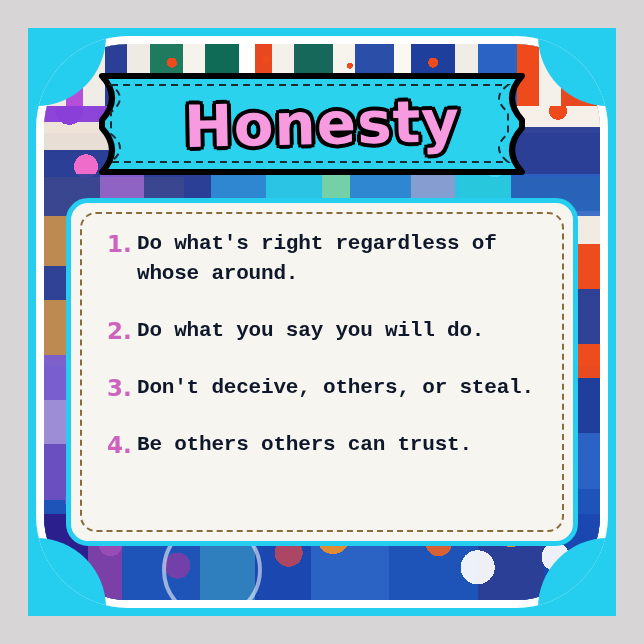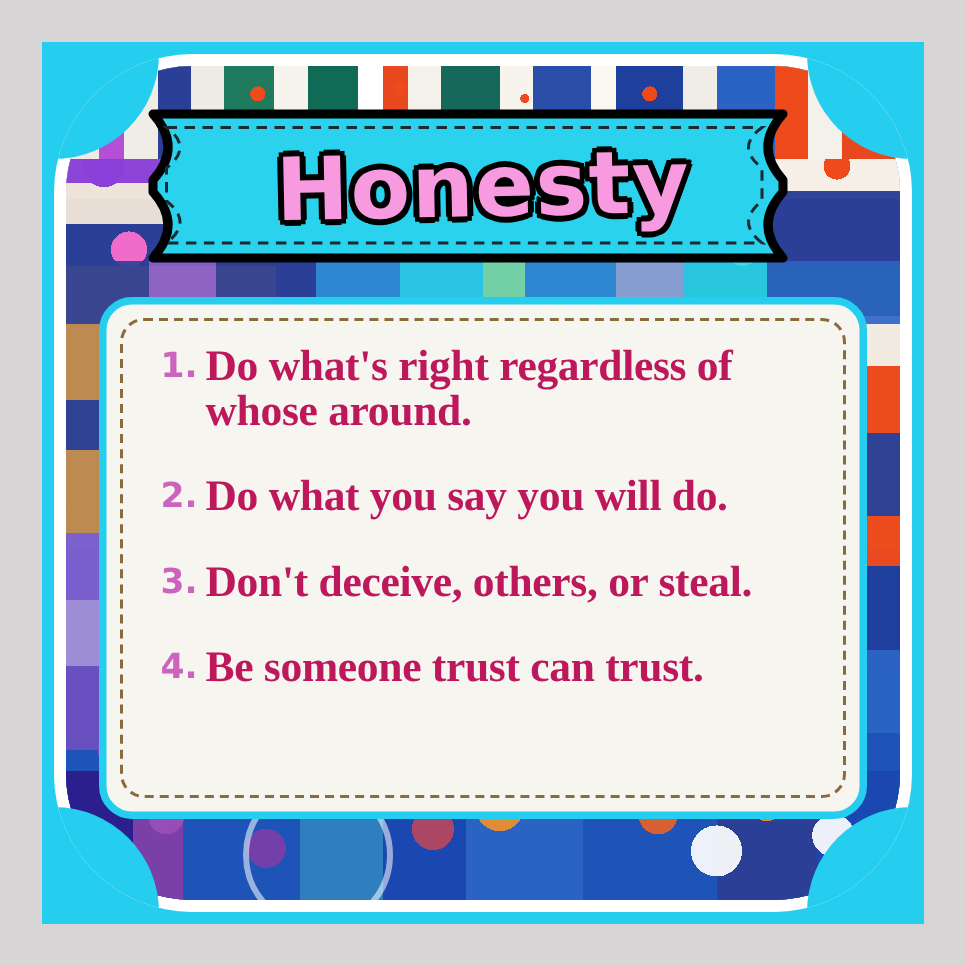--- a/index.html
+++ b/index.html
@@ -274,25 +274,25 @@
     flex:0 0 auto;
     width:30px;
     font-family:"DejaVu Sans", sans-serif;
     font-weight:bold;
     font-size:23px;
     line-height:30px;
     color:#cc63bd;
   }
   .txt{
     flex:1 1 auto;
-    font-family:Liberation Serif, serif;
+    font-family:Liberation Mono, monospace;
     font-weight:bold;
-    font-size:29px;
+    font-size:21px;
     line-height:30px;
-    color:#be185d;
+    color:#0f172a;
     letter-spacing:-.2px;
   }
 </style>
 </head>
 <body>
 
 <div id="poster">
 
   <div class="cyan-frame">
     <div class="white-ring">
@@ -341,19 +341,19 @@
         <div class="txt">Do what you say you will do.</div>
       </div>
 
       <div class="row">
         <div class="num">3.</div>
         <div class="txt">Don't deceive, others, or steal.</div>
       </div>
 
       <div class="row">
         <div class="num">4.</div>
-        <div class="txt">Be someone trust can trust.</div>
+        <div class="txt">Be others others can trust.</div>
       </div>
 
     </div>
   </div>
 
 </div>
 
 </body></html>

